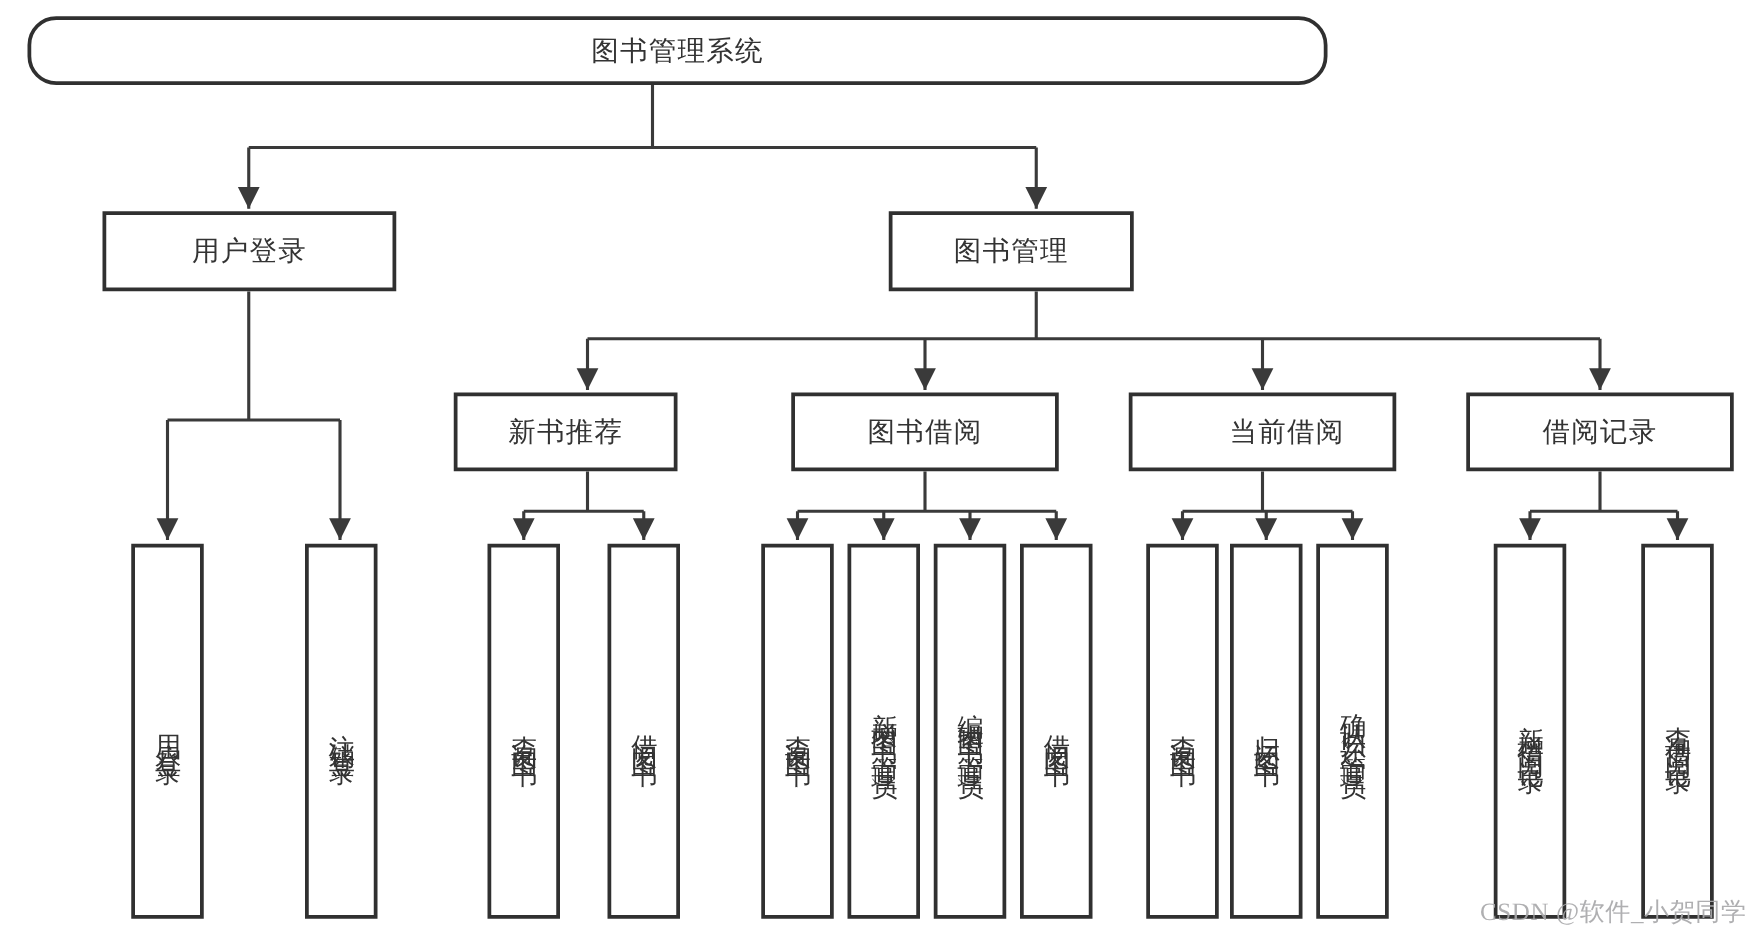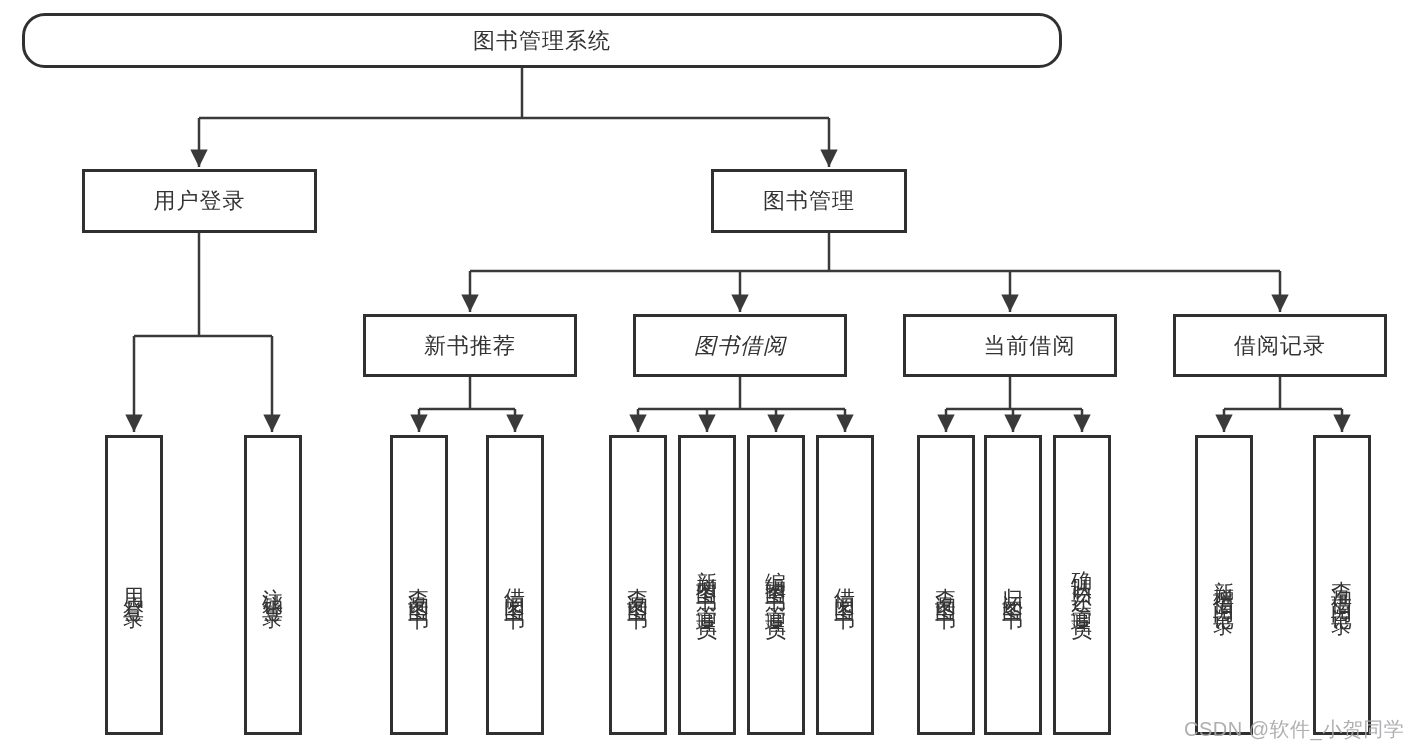--- a/index.html
+++ b/index.html
@@ -35,22 +35,22 @@
     text-orientation: mixed;
     font-size: 21px;
     line-height: 1;
     letter-spacing: 7px;
     white-space: nowrap;
   }
   
   #n-root    { left: 22px;   top: 13px;  width: 1040px; height: 55px; border-radius: 23px; }
   #n-login   { left: 82px;   top: 169px; width: 235px;  height: 64px; }
   #n-mgmt    { left: 711px;  top: 169px; width: 196px;  height: 64px; }
-  #n-rec     { left: 363px;  top: 314px; width: 214px;  height: 63px; }
-  #n-borrow  { left: 633px;  top: 314px; width: 214px;  height: 63px; font-style: italic; }
+  #n-rec     { left: 363px;  top: 314px; width: 179px;  height: 63px; }
+  #n-borrow  { left: 633px;  top: 314px; width: 214px;  height: 63px; }
   #n-current { left: 903px;  top: 314px; width: 214px;  height: 63px; padding-left: 39px; }
   #n-record  { left: 1173px; top: 314px; width: 214px;  height: 63px; justify-content: center; }
   
   #n-login-user      { left: 105px;  }
   #n-login-out       { left: 244px;  }
   #n-rec-query       { left: 390px;  }
   #n-rec-borrow      { left: 486px;  }
   #n-borrow-query    { left: 609px;  }
   #n-borrow-add      { left: 678px;  }
   #n-borrow-edit     { left: 747px;  }
@@ -62,20 +62,21 @@
   #n-record-query    { left: 1313px; }
   #watermark {
     position: absolute;
     left: 1184px;
     top: 716px;
     z-index: 3;
     font-size: 20px;
     color: rgba(168,168,170,0.92);
     white-space: nowrap;
     letter-spacing: 0.5px;
+    font-family: Liberation Serif, serif;
   }
 </style>
 </head>
 <body>
 
 <div id="canvas">
 
   <svg id="connectors" viewBox="0 0 1405 747" xmlns="http://www.w3.org/2000/svg">
     <defs>
       <marker id="arrow" viewBox="0 0 12 12" refX="11.5" refY="6" markerWidth="26" markerHeight="19" markerUnits="userSpaceOnUse" orient="auto">

